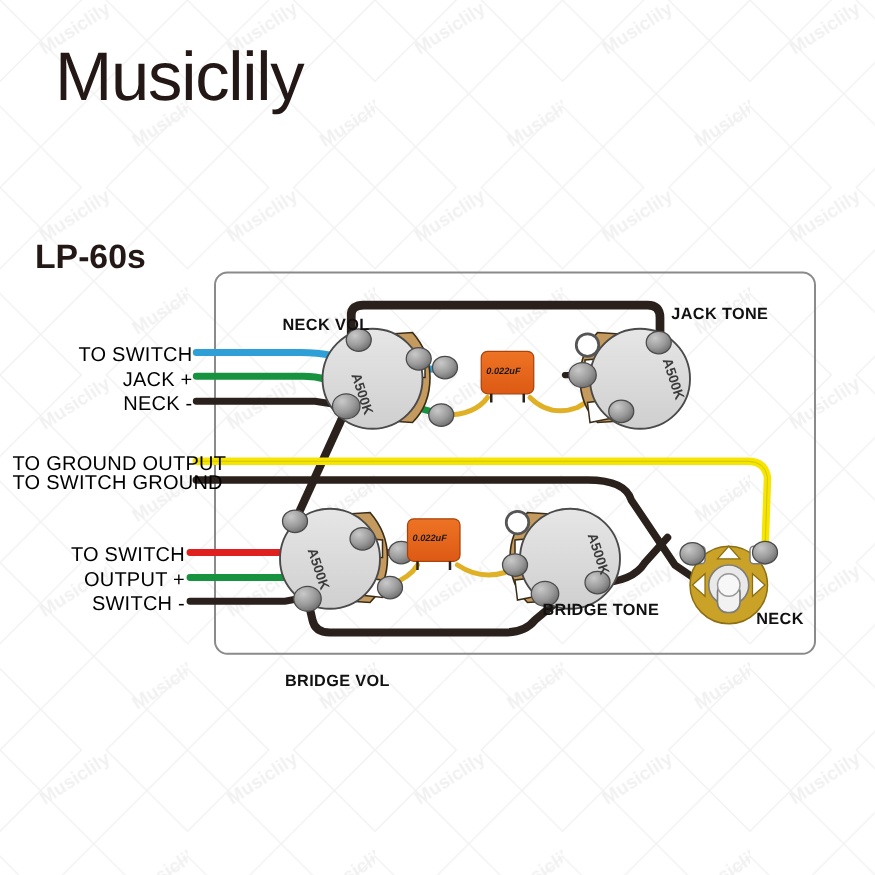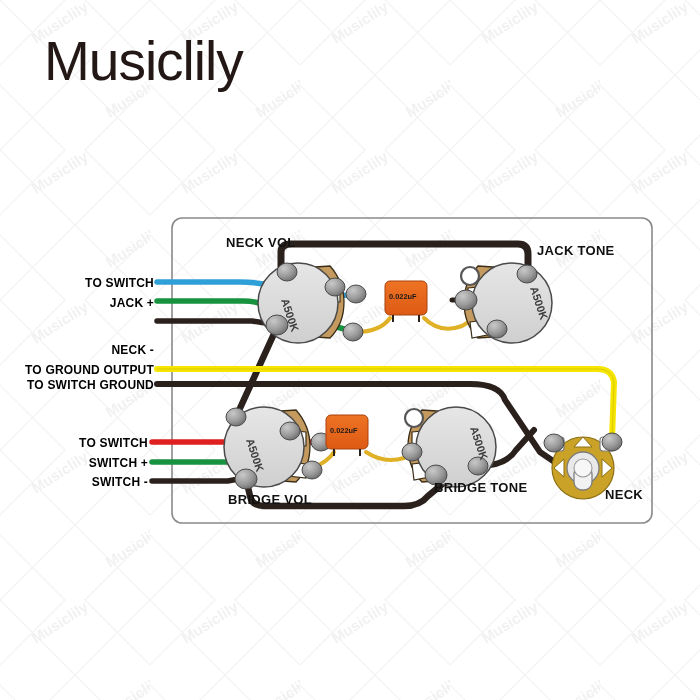--- a/index.html
+++ b/index.html
@@ -21,33 +21,34 @@
     letter-spacing:-1px;
     z-index:3;
   }
   #model-title{
     position:absolute;left:28px;top:190px;
     font-size:27px;font-weight:bold;color:#231815;
     letter-spacing:0px;z-index:3;
   }
   .lbl{
     position:absolute;z-index:4;
-    font-size:12px;font-weight:bold;color:#000;
+    font-size:16px;font-weight:normal;color:#000;
     letter-spacing:0.2px;white-space:nowrap;
   }
   .lbl.r{text-align:right;}
   .pot-lbl{
     position:absolute;z-index:4;
     font-size:13px;font-weight:bold;color:#111;
     white-space:nowrap;letter-spacing:0.3px;
   }
   .cap-lbl{
     position:absolute;z-index:6;
     font-size:7.4px;font-weight:bold;color:#1a1a1a;
     white-space:nowrap;
+    font-style:italic;
   }
 </style>
 </head>
 <body>
 
 <div id="stage">
 
   <div class="wm-layer">
     <svg width="700" height="700" viewBox="0 0 700 700" xmlns="http://www.w3.org/2000/svg">
       <defs>
@@ -56,20 +57,21 @@
           <path d="M -10 75 L 75 160 M 0 0 L 150 150 M 75 -10 L 160 75" stroke="#f2f2f2" stroke-width="1.2" fill="none"></path>
           <text x="36" y="44" transform="rotate(-33 36 44)" font-family="Liberation Sans, sans-serif" font-size="15" font-weight="bold" fill="#f1f1f1">Musiclily</text>
           <text x="110" y="118" transform="rotate(-33 110 118)" font-family="Liberation Sans, sans-serif" font-size="15" font-weight="bold" fill="#f1f1f1">Musiclily</text>
         </pattern>
       </defs>
       <rect x="0" y="0" width="700" height="700" fill="url(#wmpat)"></rect>
     </svg>
   </div>
 
   <div id="brand-logo">Musiclily</div>
+  <div id="model-title">LP-60s</div>
 
   <div class="content-layer">
   <svg width="700" height="700" viewBox="0 0 700 700" xmlns="http://www.w3.org/2000/svg">
     <defs>
       <radialGradient id="lugGrad" cx="35%" cy="30%" r="75%">
         <stop offset="0%" stop-color="#c9c9c9"></stop>
         <stop offset="60%" stop-color="#9a9a9a"></stop>
         <stop offset="100%" stop-color="#6e6e6e"></stop>
       </radialGradient>
       <linearGradient id="potGrad" x1="0" y1="0" x2="0" y2="1">
@@ -190,33 +192,33 @@
     <path d="M 334 449 L 334 456" stroke="#2b211c" stroke-width="2" fill="none"></path>
     <path d="M 360 449 L 360 456" stroke="#2b211c" stroke-width="2" fill="none"></path>
 
     <text x="281" y="300" transform="rotate(72 281 300)" font-family="Liberation Sans, sans-serif" font-size="11" font-weight="bold" fill="#3b3b3b">A500K</text>
     <text x="530" y="288" transform="rotate(72 530 288)" font-family="Liberation Sans, sans-serif" font-size="11" font-weight="bold" fill="#3b3b3b">A500K</text>
     <text x="246" y="440" transform="rotate(72 246 440)" font-family="Liberation Sans, sans-serif" font-size="11" font-weight="bold" fill="#3b3b3b">A500K</text>
     <text x="470" y="428" transform="rotate(72 470 428)" font-family="Liberation Sans, sans-serif" font-size="11" font-weight="bold" fill="#3b3b3b">A500K</text>
   </svg>
   </div>
 
-  <div class="pot-lbl" style="left:226px;top:235px;text-align:center;">NECK VOL</div>
+  <div class="pot-lbl" style="left:226px;top:252px;text-align:center;">NECK VOL</div>
   <div class="pot-lbl" style="left:537px;top:243px;">JACK TONE</div>
-  <div class="pot-lbl" style="left:183px;top:492px;padding-left:45px;">BRIDGE VOL</div>
+  <div class="pot-lbl" style="left:183px;top:537px;padding-left:45px;">BRIDGE VOL</div>
   <div class="pot-lbl" style="left:434px;top:480px;text-align:center;">BRIDGE TONE</div>
   <div class="pot-lbl" style="left:605px;top:487px;">NECK</div>
 
   <div class="cap-lbl" style="left:389px;top:292px;">0.022uF</div>
   <div class="cap-lbl" style="left:330px;top:426px;">0.022uF</div>
 
   <div class="lbl r" style="left:36px;top:276px;width:118px;">TO SWITCH</div>
   <div class="lbl r" style="left:36px;top:296px;width:118px;">JACK +</div>
-  <div class="lbl r" style="left:36px;top:315px;width:118px;margin-top:28px;">NECK -</div>
+  <div class="lbl r" style="left:36px;top:315px;width:118px;">NECK -</div>
 
   <div class="lbl r" style="left:10px;top:363px;width:144px;">TO GROUND OUTPUT</div>
   <div class="lbl r" style="left:10px;top:378px;width:144px;">TO SWITCH GROUND</div>
 
   <div class="lbl r" style="left:32px;top:436px;width:116px;">TO SWITCH</div>
-  <div class="lbl r" style="left:32px;top:456px;width:116px;">SWITCH +</div>
+  <div class="lbl r" style="left:32px;top:456px;width:116px;">OUTPUT +</div>
   <div class="lbl r" style="left:32px;top:475px;width:116px;">SWITCH -</div>
 
 </div>
 
 </body></html>

